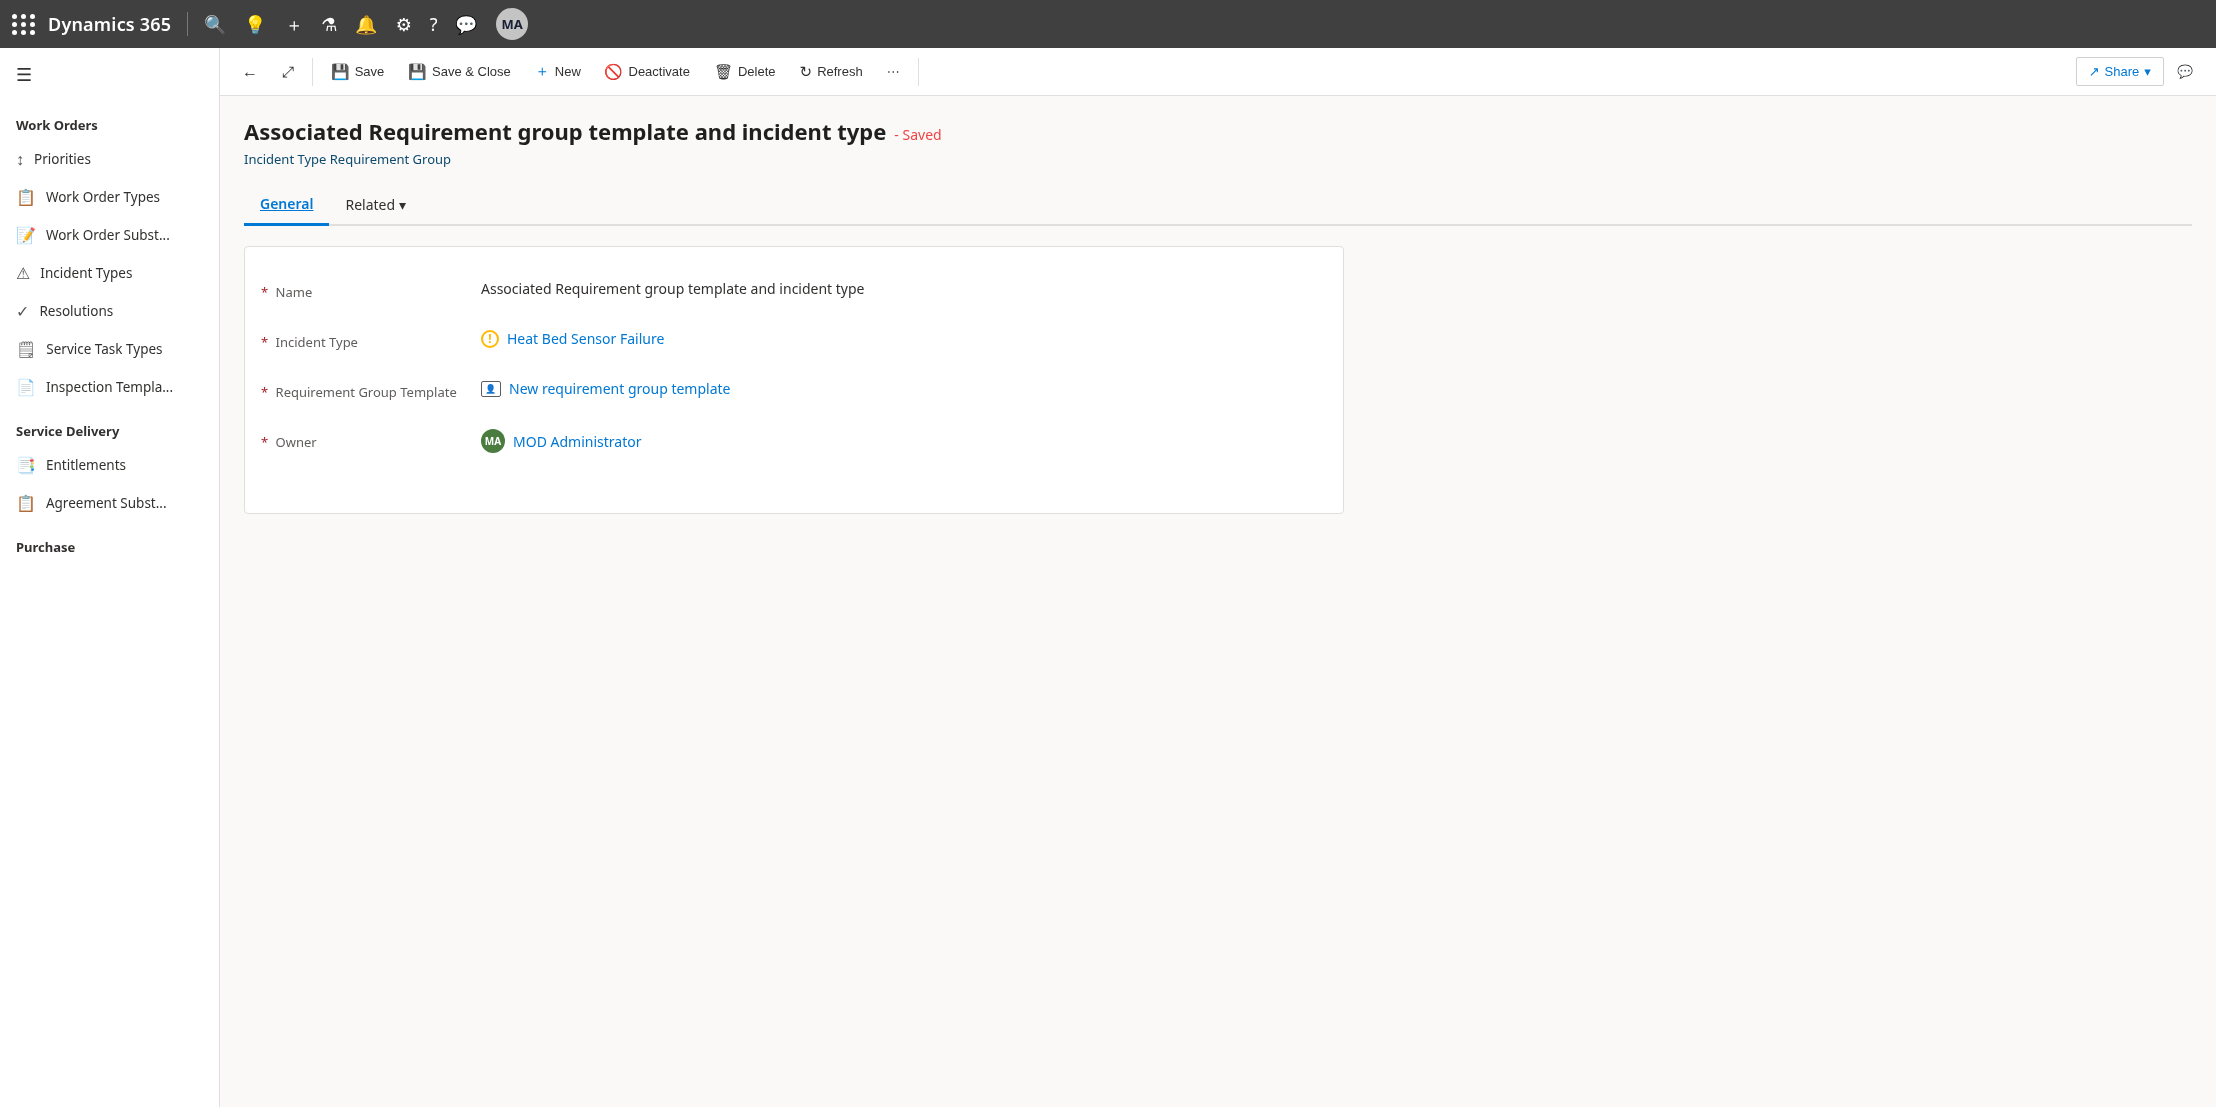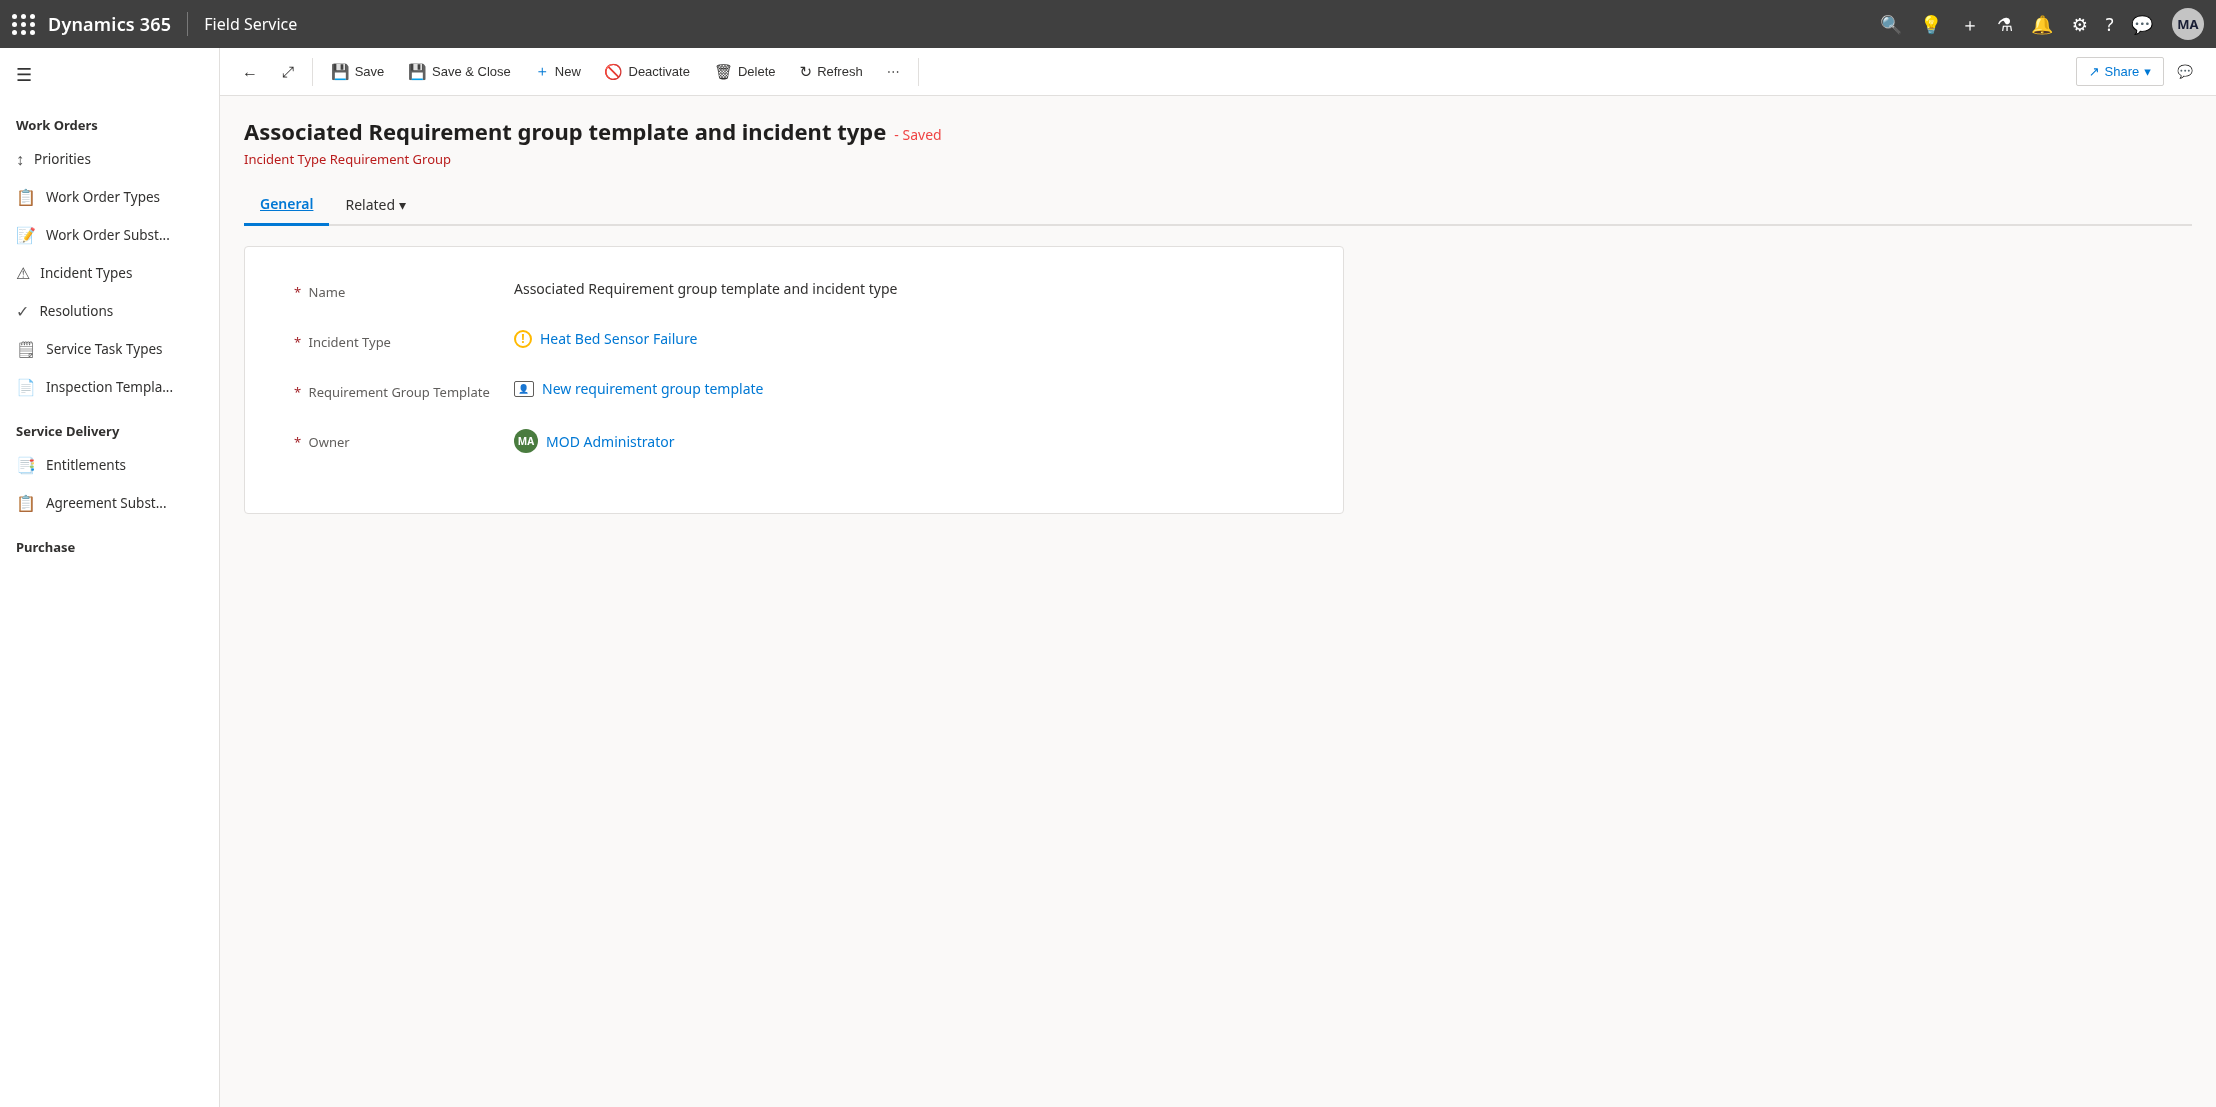--- a/index.html
+++ b/index.html
@@ -181,21 +181,21 @@
       font-weight: 700;
       color: #201f1e;
     }
     .page-saved {
       font-size: 14px;
       color: #ef4444;
       font-weight: 400;
     }
     .page-subtitle {
       font-size: 13px;
-      color: #b91c1c;
+      color: #0c4a6e;
       margin-bottom: 16px;
     }
 
     
     .tabs-row {
       display: flex;
       align-items: center;
       gap: 0;
       border-bottom: 2px solid #e1dfdd;
       margin-bottom: 20px;
@@ -222,21 +222,21 @@
       font-size: 14px;
       cursor: pointer;
       color: #323130;
     }
 
     
     .form-card {
       background: #fff;
       border: 1px solid #e1dfdd;
       border-radius: 4px;
-      padding: 32px 49px;
+      padding: 32px 16px;
       max-width: 1100px;
     }
     .form-row {
       display: flex;
       align-items: flex-start;
       margin-bottom: 28px;
     }
     .form-label {
       width: 220px;
       font-size: 13px;
@@ -309,21 +309,20 @@
       <span></span>
       <span></span>
     <span></span>
       <span></span>
       <span></span>
     <span></span>
       <span></span>
       <span></span>
   </div>
   <div class="app-name">Dynamics 365</div>
-  <div class="module-name">Field Service</div>
   <div class="top-nav-icons">
     <div class="icon-btn">🔍</div>
     <div class="icon-btn">💡</div>
     <div class="icon-btn">＋</div>
     <div class="icon-btn">⚗</div>
     <div class="icon-btn">🔔</div>
     <div class="icon-btn">⚙</div>
     <div class="icon-btn">?</div>
     <div class="icon-btn">💬</div>
     <div class="avatar-circle">MA</div>

